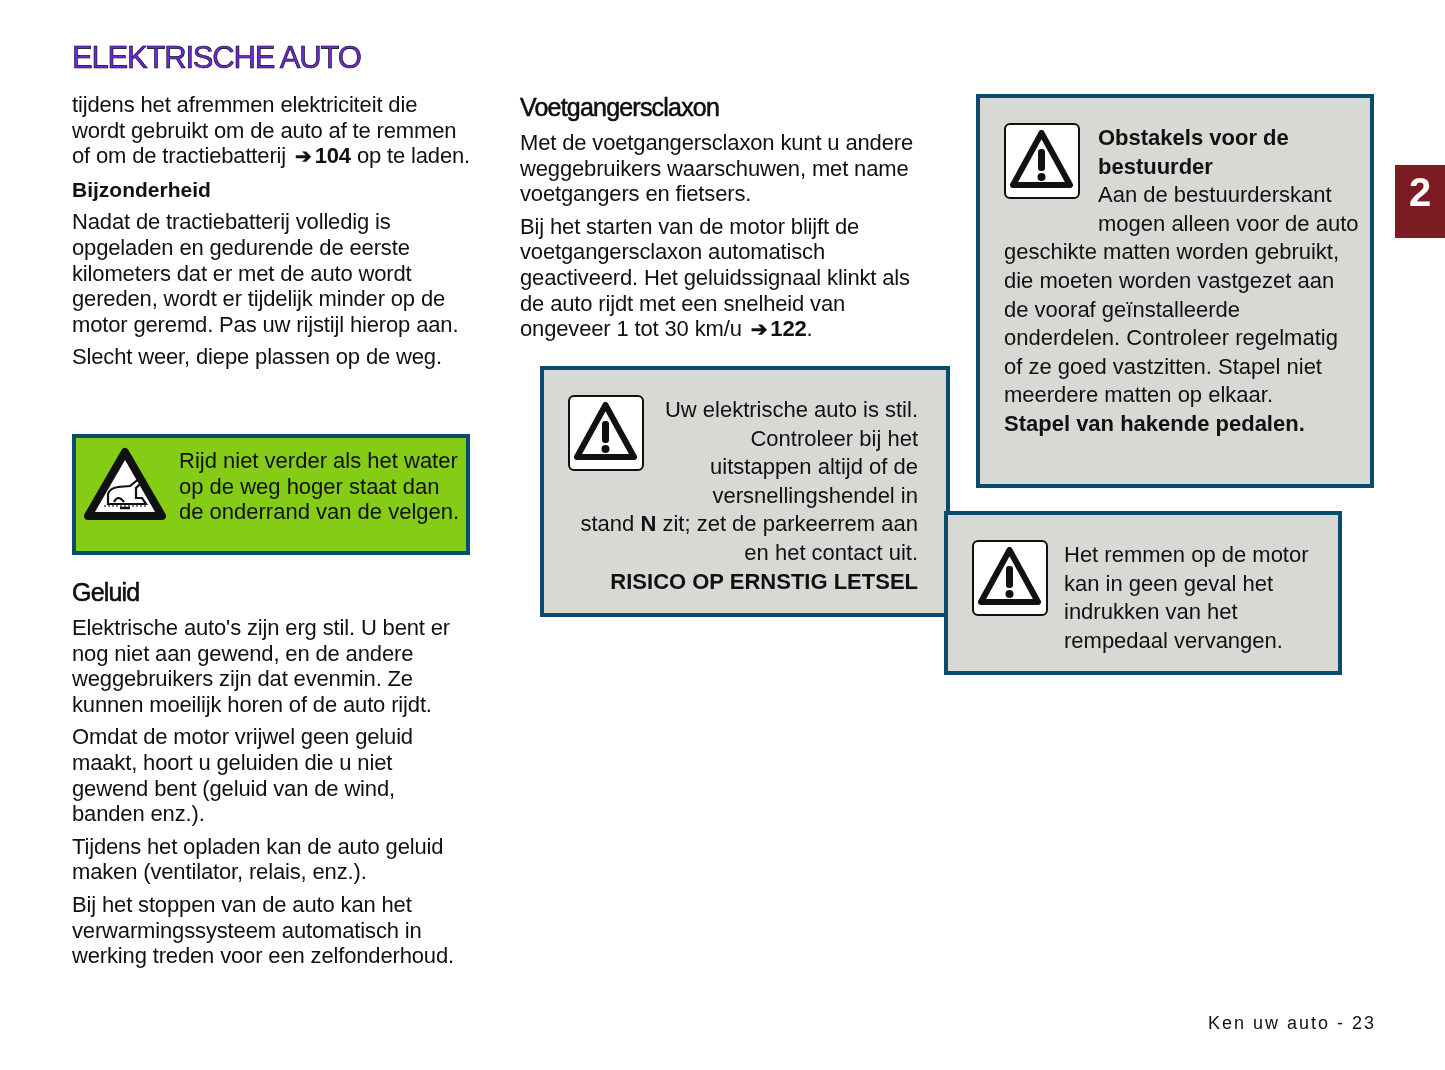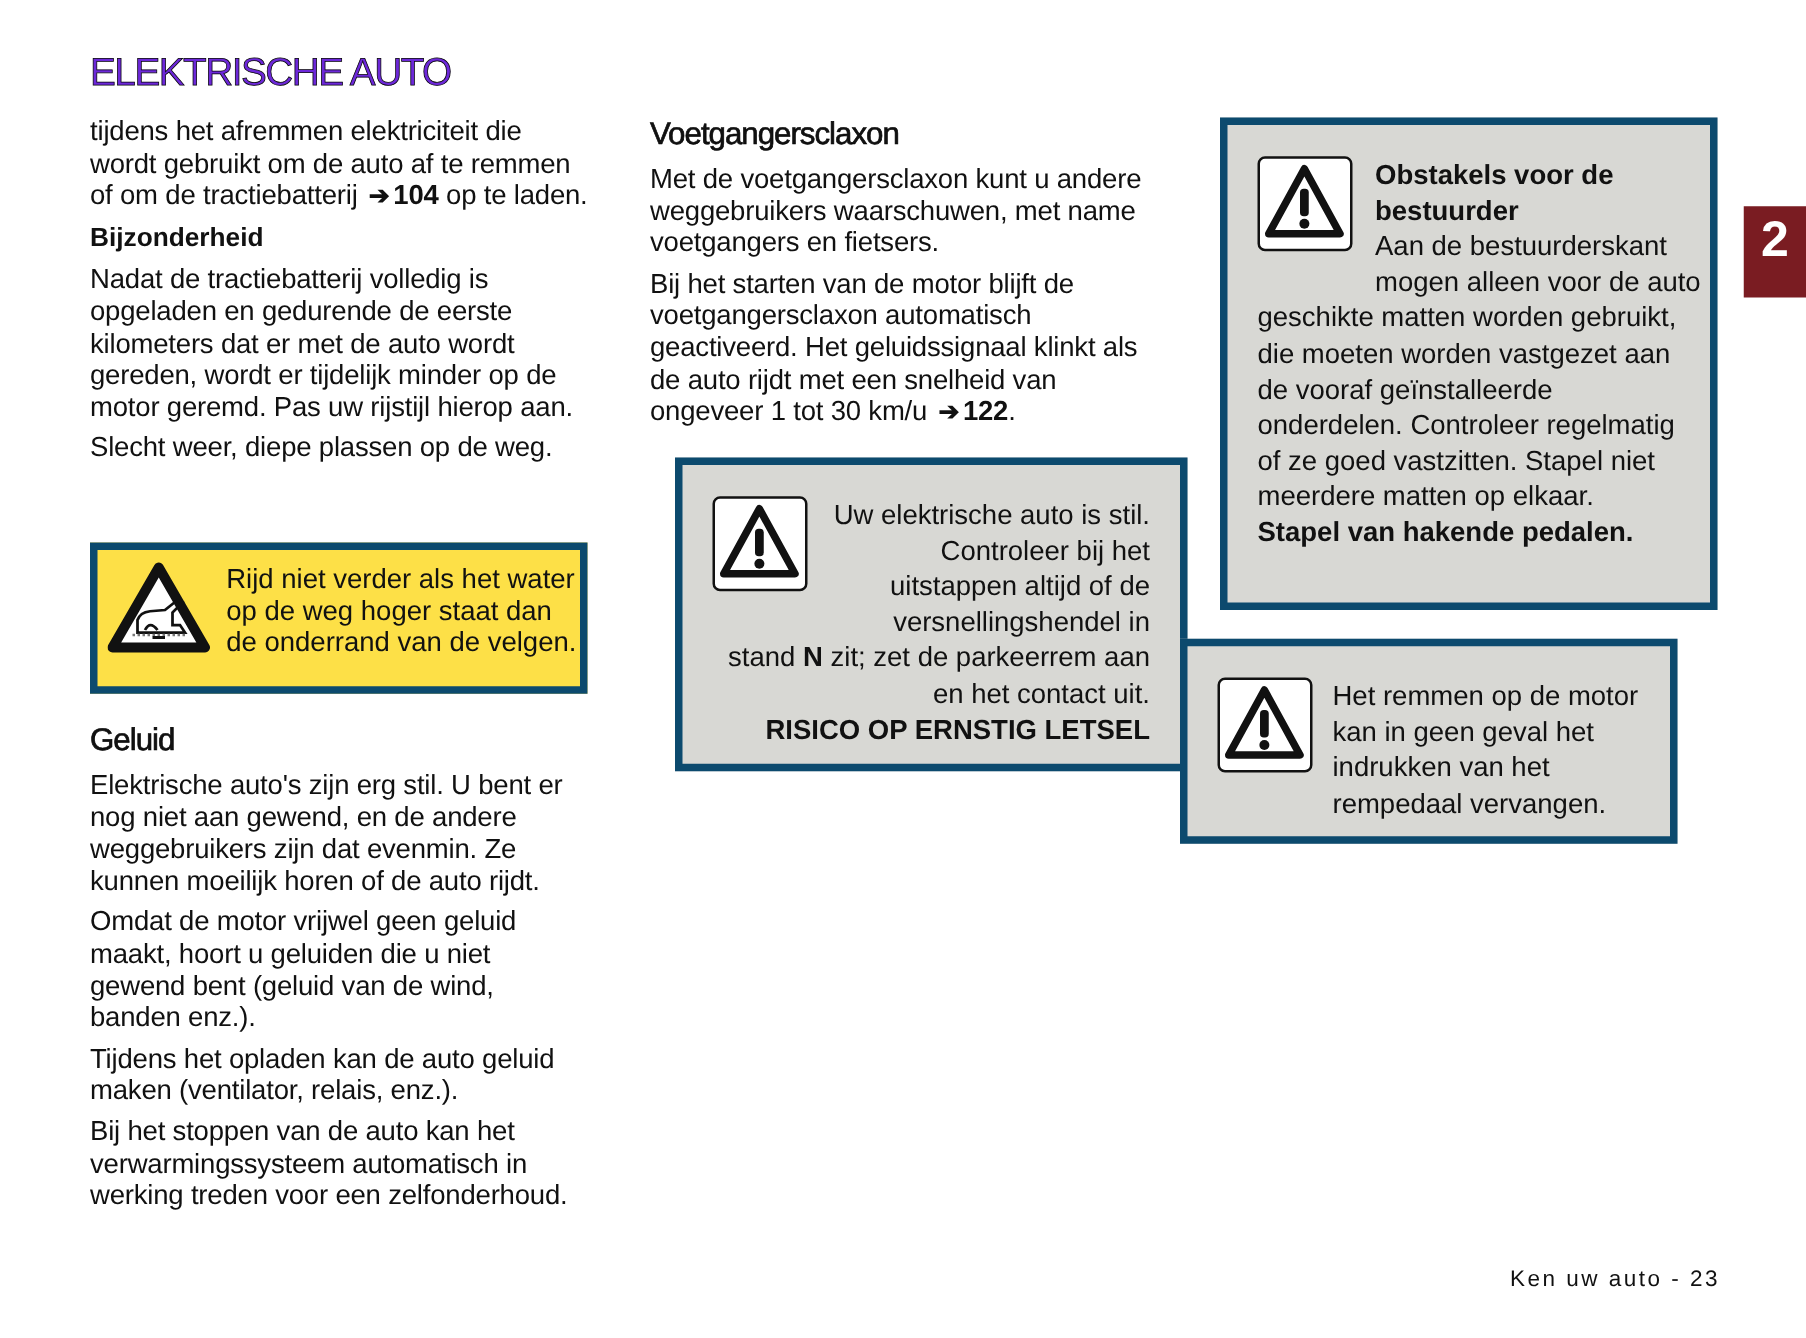--- a/index.html
+++ b/index.html
@@ -7,22 +7,22 @@
     body { position: relative; font-family: "Liberation Sans", sans-serif; color: #111; }
     .page-title { position: absolute; left: 72px; top: 40px; font-size: 31px; font-weight: normal; letter-spacing: -1.2px; color: #6d28d9; -webkit-text-stroke: 0.6px #000; }
     .col { position: absolute; top: 92px; width: 400px; }
     .col-1 { left: 72px; }
     .col-2 { left: 520px; }
     p.body { font-size: 22px; line-height: 25.6px; margin-bottom: 7px; letter-spacing: -0.15px; }
     h3.sub { font-size: 21px; font-weight: bold; line-height: 25.6px; margin-bottom: 7px; }
     h2.section { font-size: 25px; font-weight: normal; -webkit-text-stroke: 0.5px #000; letter-spacing: -0.8px; line-height: 30px; margin-bottom: 8px; }
     .ref { font-weight: bold; }
     .arrow { display: inline-block; font-weight: bold; font-size: 20px; margin: 0 3px; }
-    .warn-box { border: 6px solid #0c4a6e; position: relative; padding-left: 48px; }
-    .warn-box.white { background: #fde047; }
+    .warn-box { border: 4px solid #0c4a6e; position: relative; padding-left: 48px; }
+    .warn-box.white { background: #84cc16; }
     .warn-box.grey { background: #d8d8d4; }
     .wb1 { position: absolute; left: 72px; top: 434px; width: 398px; height: 121px; }
     .wb1 .icon { position: absolute; left: 8px; top: 8px; width: 82px; height: 76px; }
     .wb1 .txt { position: absolute; left: 103px; top: 10px; width: 290px; font-size: 22px; line-height: 25.6px; }
     .geluid { position: absolute; left: 72px; top: 577px; width: 400px; }
     .wb2 { position: absolute; left: 540px; top: 366px; width: 410px; height: 251px; text-align: right; }
     .wb2 .icon, .wb3 .icon, .wb4 .icon { position: absolute; width: 76px; height: 76px; background: #fff; border: 2.5px solid #111; border-radius: 6px; }
     .wb2 .icon { left: 24px; top: 25px; }
     .wb2 .content { position: absolute; left: 24px; top: 26px; width: 350px; font-size: 22px; line-height: 28.6px; }
     .float-spacer { float: left; width: 94px; height: 112px; }

